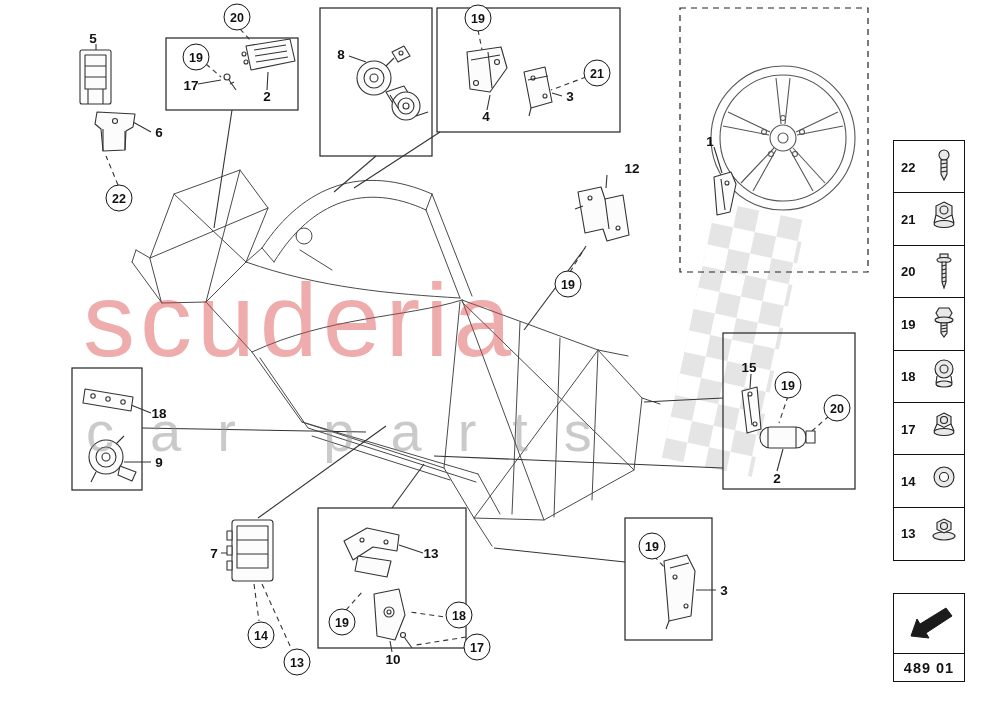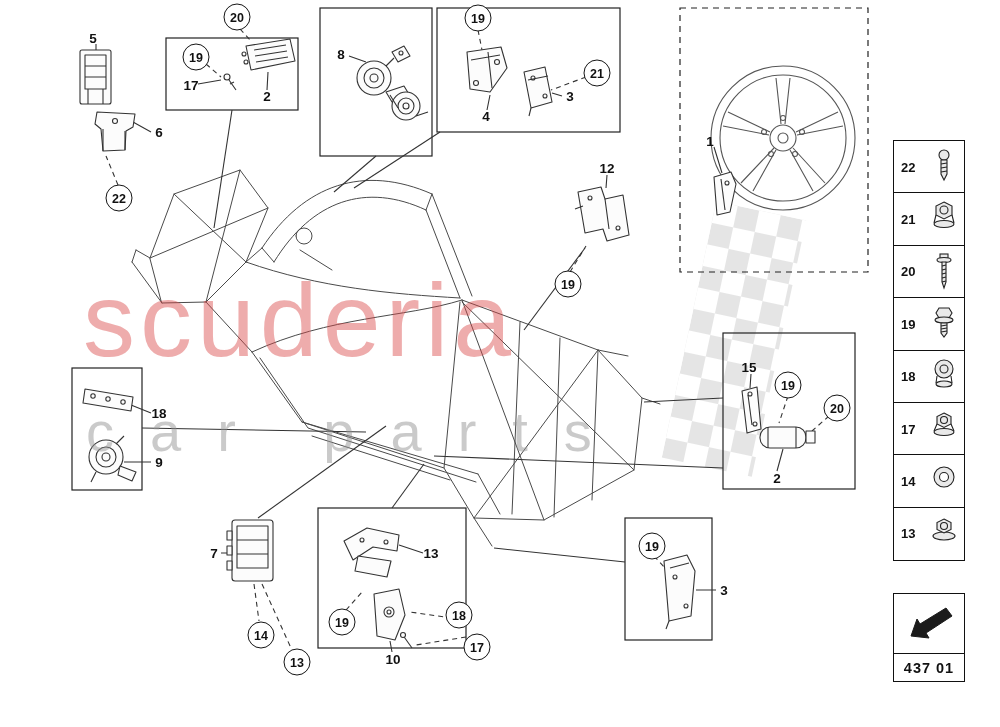--- a/index.html
+++ b/index.html
@@ -242,21 +242,21 @@
   <div class="callout" style="left:477px;top:647px">17</div>
   <div class="callout" style="left:652px;top:546px">19</div>
 
   <div class="plabel" style="left:93px;top:38px">5</div>
   <div class="plabel" style="left:159px;top:132px">6</div>
   <div class="plabel" style="left:191px;top:85px">17</div>
   <div class="plabel" style="left:267px;top:96px">2</div>
   <div class="plabel" style="left:341px;top:54px">8</div>
   <div class="plabel" style="left:486px;top:116px">4</div>
   <div class="plabel" style="left:570px;top:96px">3</div>
-  <div class="plabel" style="left:607px;top:168px">12</div>
+  <div class="plabel" style="left:632px;top:168px">12</div>
   <div class="plabel" style="left:710px;top:141px">1</div>
   <div class="plabel" style="left:749px;top:367px">15</div>
   <div class="plabel" style="left:777px;top:478px">2</div>
   <div class="plabel" style="left:159px;top:413px">18</div>
   <div class="plabel" style="left:159px;top:462px">9</div>
   <div class="plabel" style="left:214px;top:553px">7</div>
   <div class="plabel" style="left:431px;top:553px">13</div>
   <div class="plabel" style="left:393px;top:659px">10</div>
   <div class="plabel" style="left:724px;top:590px">3</div>
 
@@ -330,16 +330,16 @@
       </svg>
     </div>
   </div>
 
   <div class="codebox">
     <div class="arrowwrap">
       <svg width="56" height="44" viewBox="0 0 56 44">
         <polygon points="45,6 19,22 16,17 10,34 28,36 25,31 51,14" fill="#1b1b1b" stroke="#1b1b1b" stroke-linejoin="round"></polygon>
       </svg>
     </div>
-    <div class="codetext">437 01</div>
+    <div class="codetext">489 01</div>
   </div>
 
 </div>
 
 </body></html>

